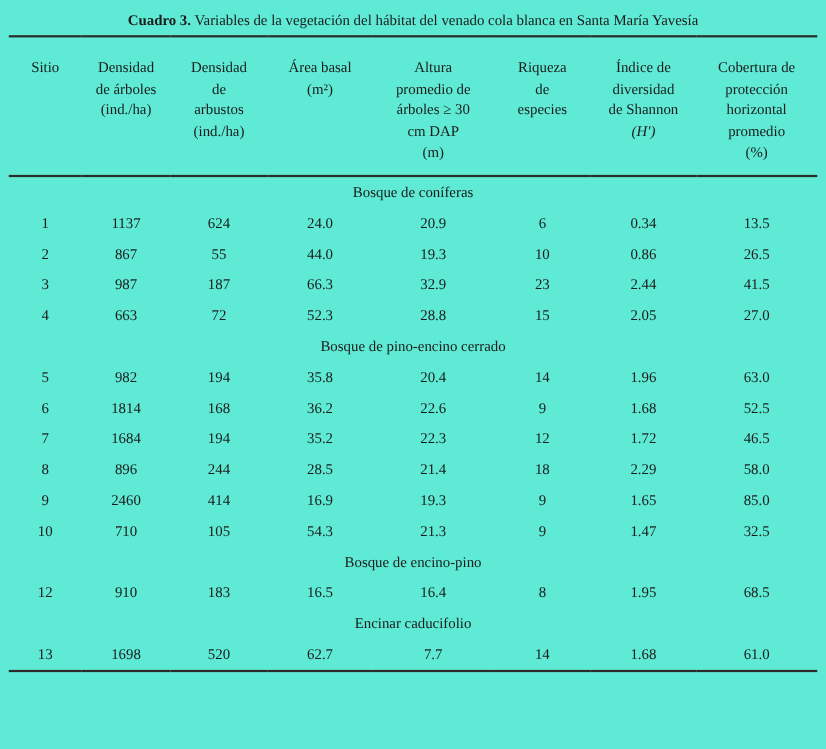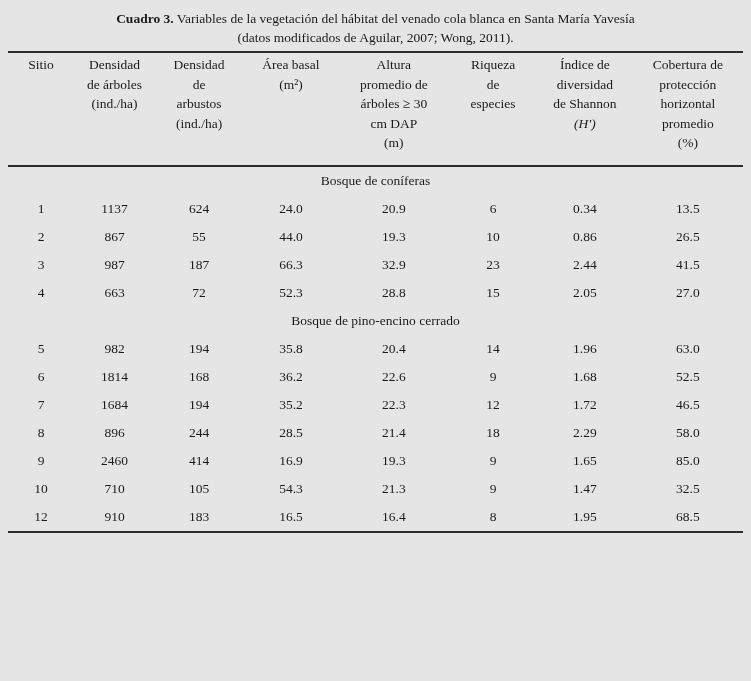--- a/index.html
+++ b/index.html
@@ -1,21 +1,21 @@
 <!DOCTYPE html>
 <html><head>
 <meta charset="utf-8">
 <style>
   html, body { margin: 0; padding: 0; background: #ffffff; }
   .page {
     width: 751px;
     height: 681px;
     box-sizing: border-box;
     padding: 7px 8px 0 8px;
-    background: #e5e5e5;
+    background: #5eead4;
     color: #1b1b1b;
     font-family: "Liberation Serif", "DejaVu Serif", serif;
   }
   .caption {
     text-align: center;
     font-size: 13.5px;
     line-height: 19px;
     margin: 2px 6px 4px 6px;
   }
   .caption b { font-weight: bold; }
@@ -26,21 +26,21 @@
     border-bottom: 2px solid #2b2b2b;
     table-layout: fixed;
   }
   thead tr { border-bottom: 2px solid #2b2b2b; }
   th {
     font-weight: normal;
     vertical-align: top;
     text-align: center;
     font-size: 13.5px;
     line-height: 19.5px;
-    padding: 2px 1px 10px 1px;
+    padding: 17px 1px 10px 1px;
     height: 114px;
     box-sizing: border-box;
   }
   th em { font-style: italic; }
   td {
     text-align: center;
     font-size: 13.5px;
     height: 28px;
     padding: 0 1px;
     vertical-align: middle;
@@ -49,21 +49,20 @@
     font-size: 13.5px;
   }
 </style>
 </head>
 <body>
 
 <div class="page">
 
   <div class="caption">
     <div><b>Cuadro 3.</b> <span>Variables de la vegetación del hábitat del venado cola blanca en Santa María Yavesía</span></div>
-    <div>(datos modificados de Aguilar, 2007; Wong, 2011).</div>
   </div>
 
   <table class="data-table">
     <colgroup>
       <col style="width:9%">
       <col style="width:11%">
       <col style="width:12%">
       <col style="width:13%">
       <col style="width:15%">
       <col style="width:12%">
@@ -182,26 +181,42 @@
         <tr>
           <td>10</td>
           <td>710</td>
           <td>105</td>
           <td>54.3</td>
           <td>21.3</td>
           <td>9</td>
           <td>1.47</td>
           <td>32.5</td>
         </tr>
+        <tr class="group-row">
+          <td colspan="8">Bosque de encino-pino</td>
+        </tr>
         <tr>
           <td>12</td>
           <td>910</td>
           <td>183</td>
           <td>16.5</td>
           <td>16.4</td>
           <td>8</td>
           <td>1.95</td>
           <td>68.5</td>
         </tr>
+        <tr class="group-row">
+          <td colspan="8">Encinar caducifolio</td>
+        </tr>
+        <tr>
+          <td>13</td>
+          <td>1698</td>
+          <td>520</td>
+          <td>62.7</td>
+          <td>7.7</td>
+          <td>14</td>
+          <td>1.68</td>
+          <td>61.0</td>
+        </tr>
       </tbody>
   </table>
 
 </div>
 
 </body></html>

